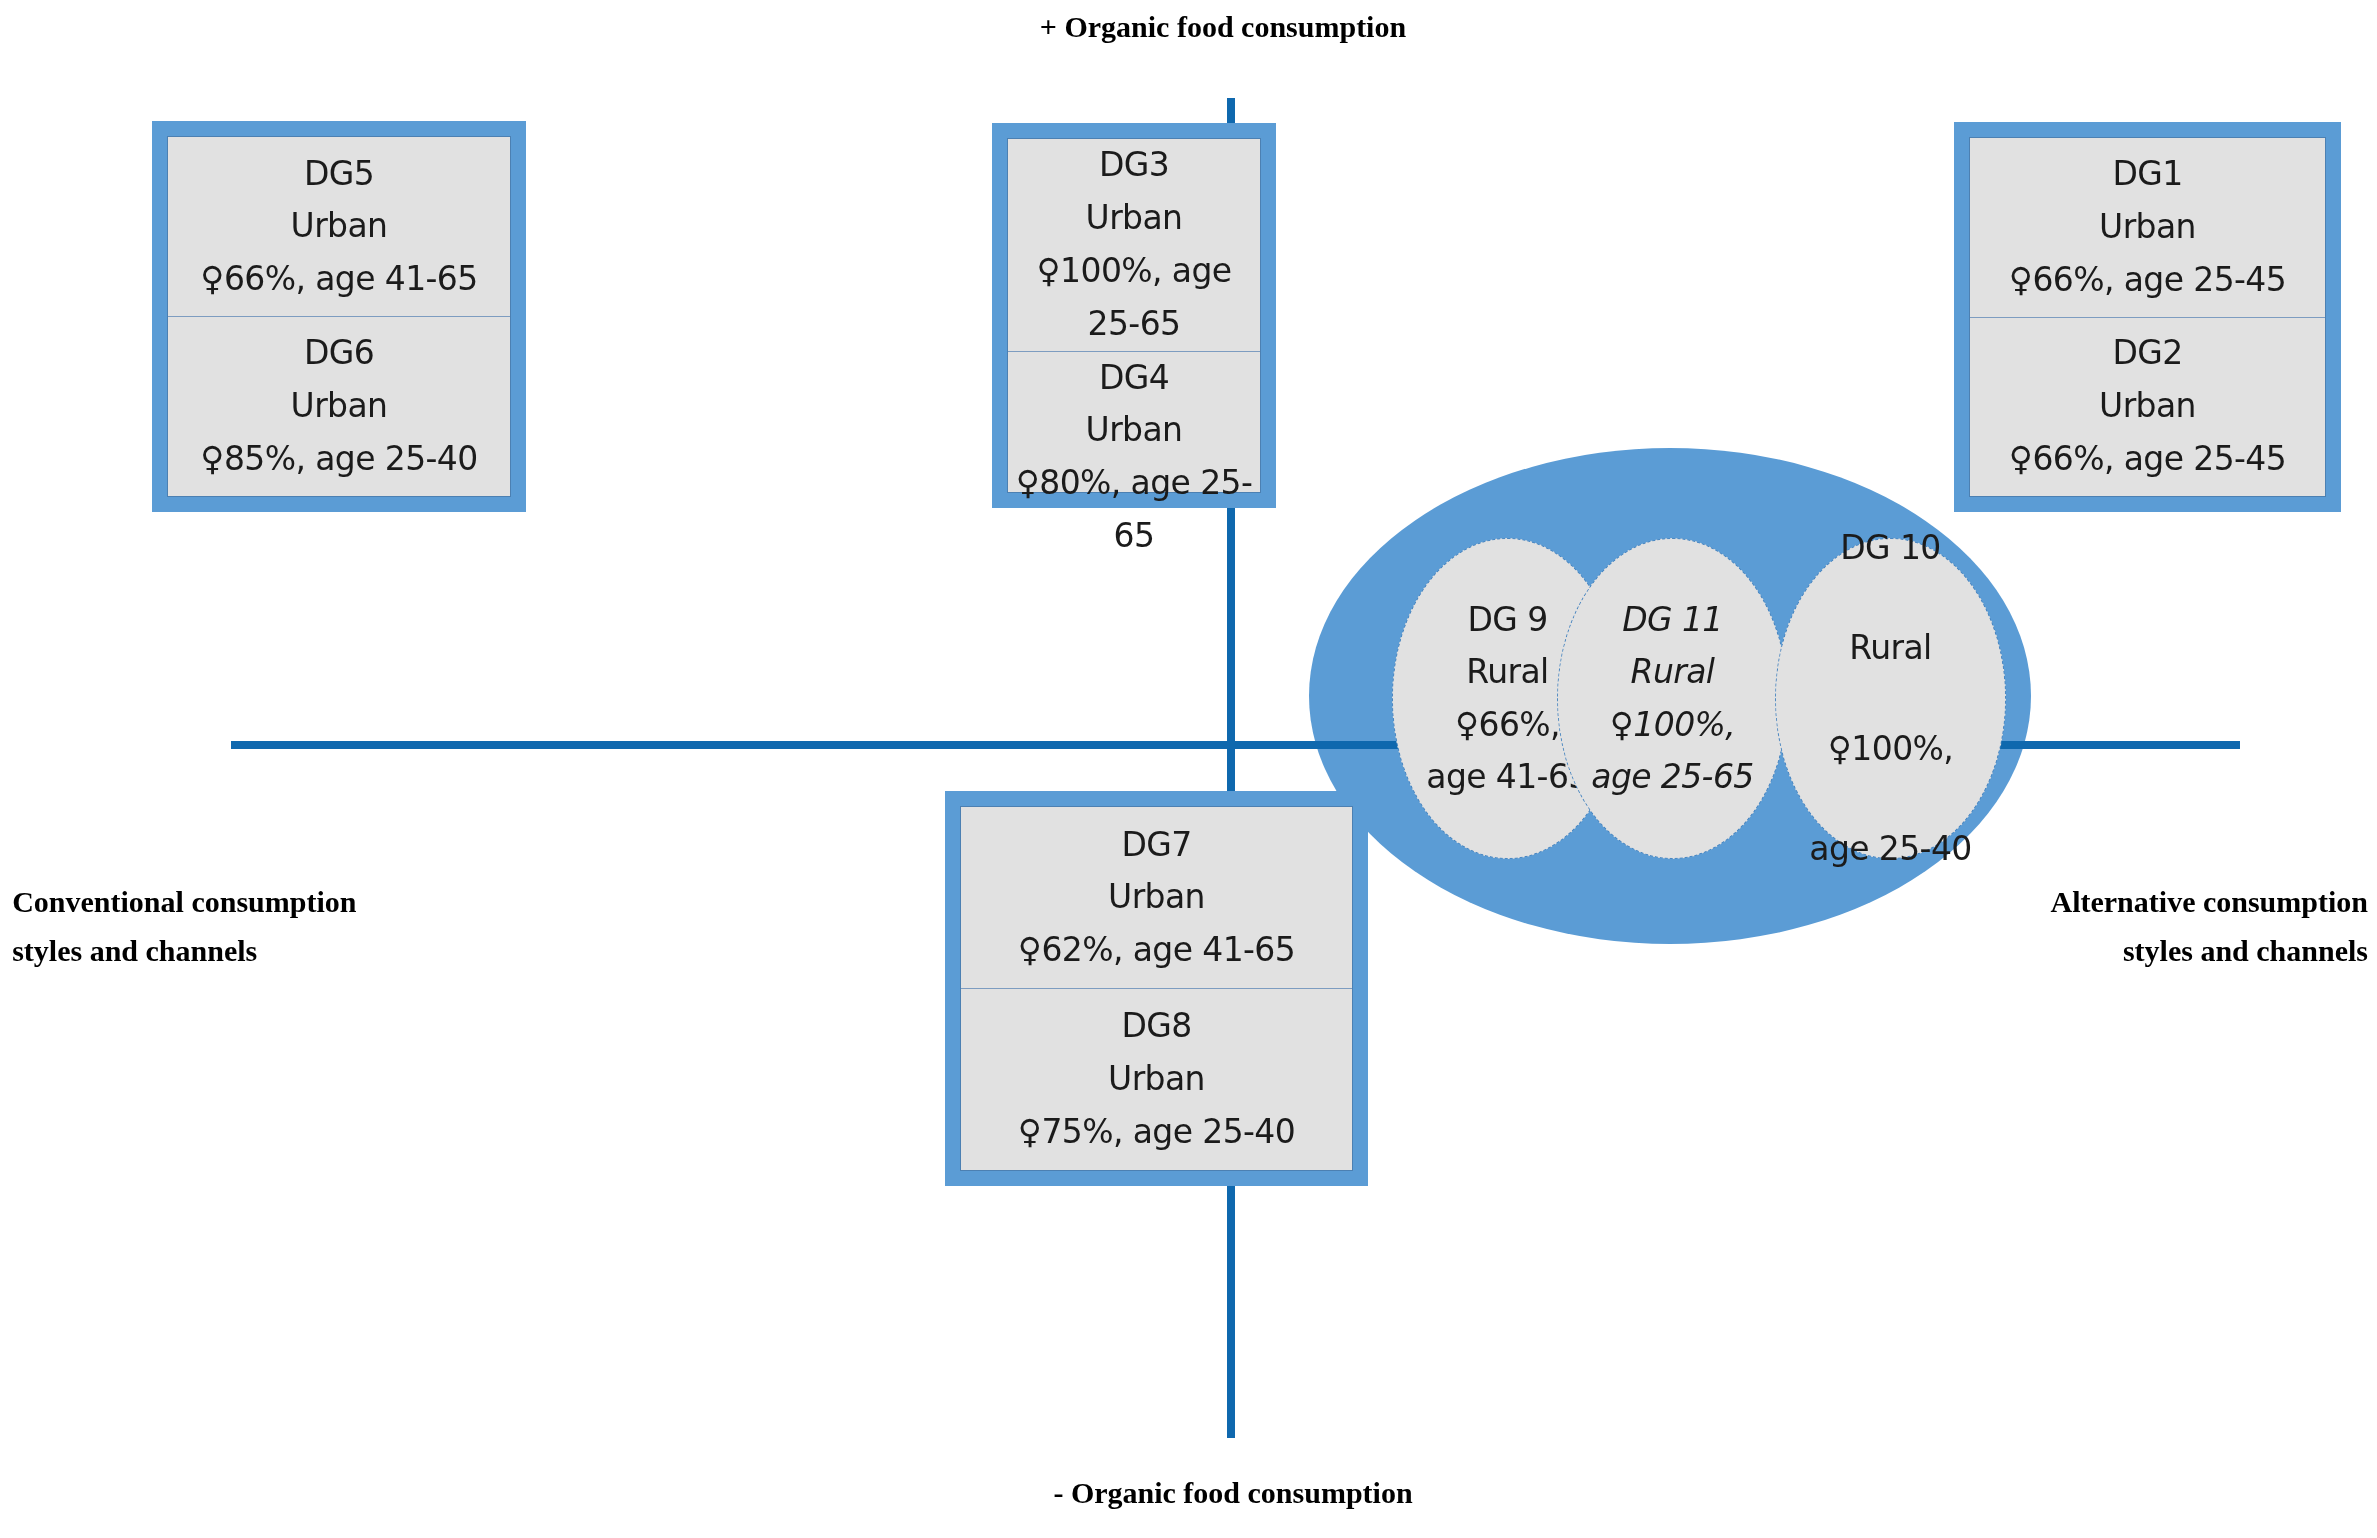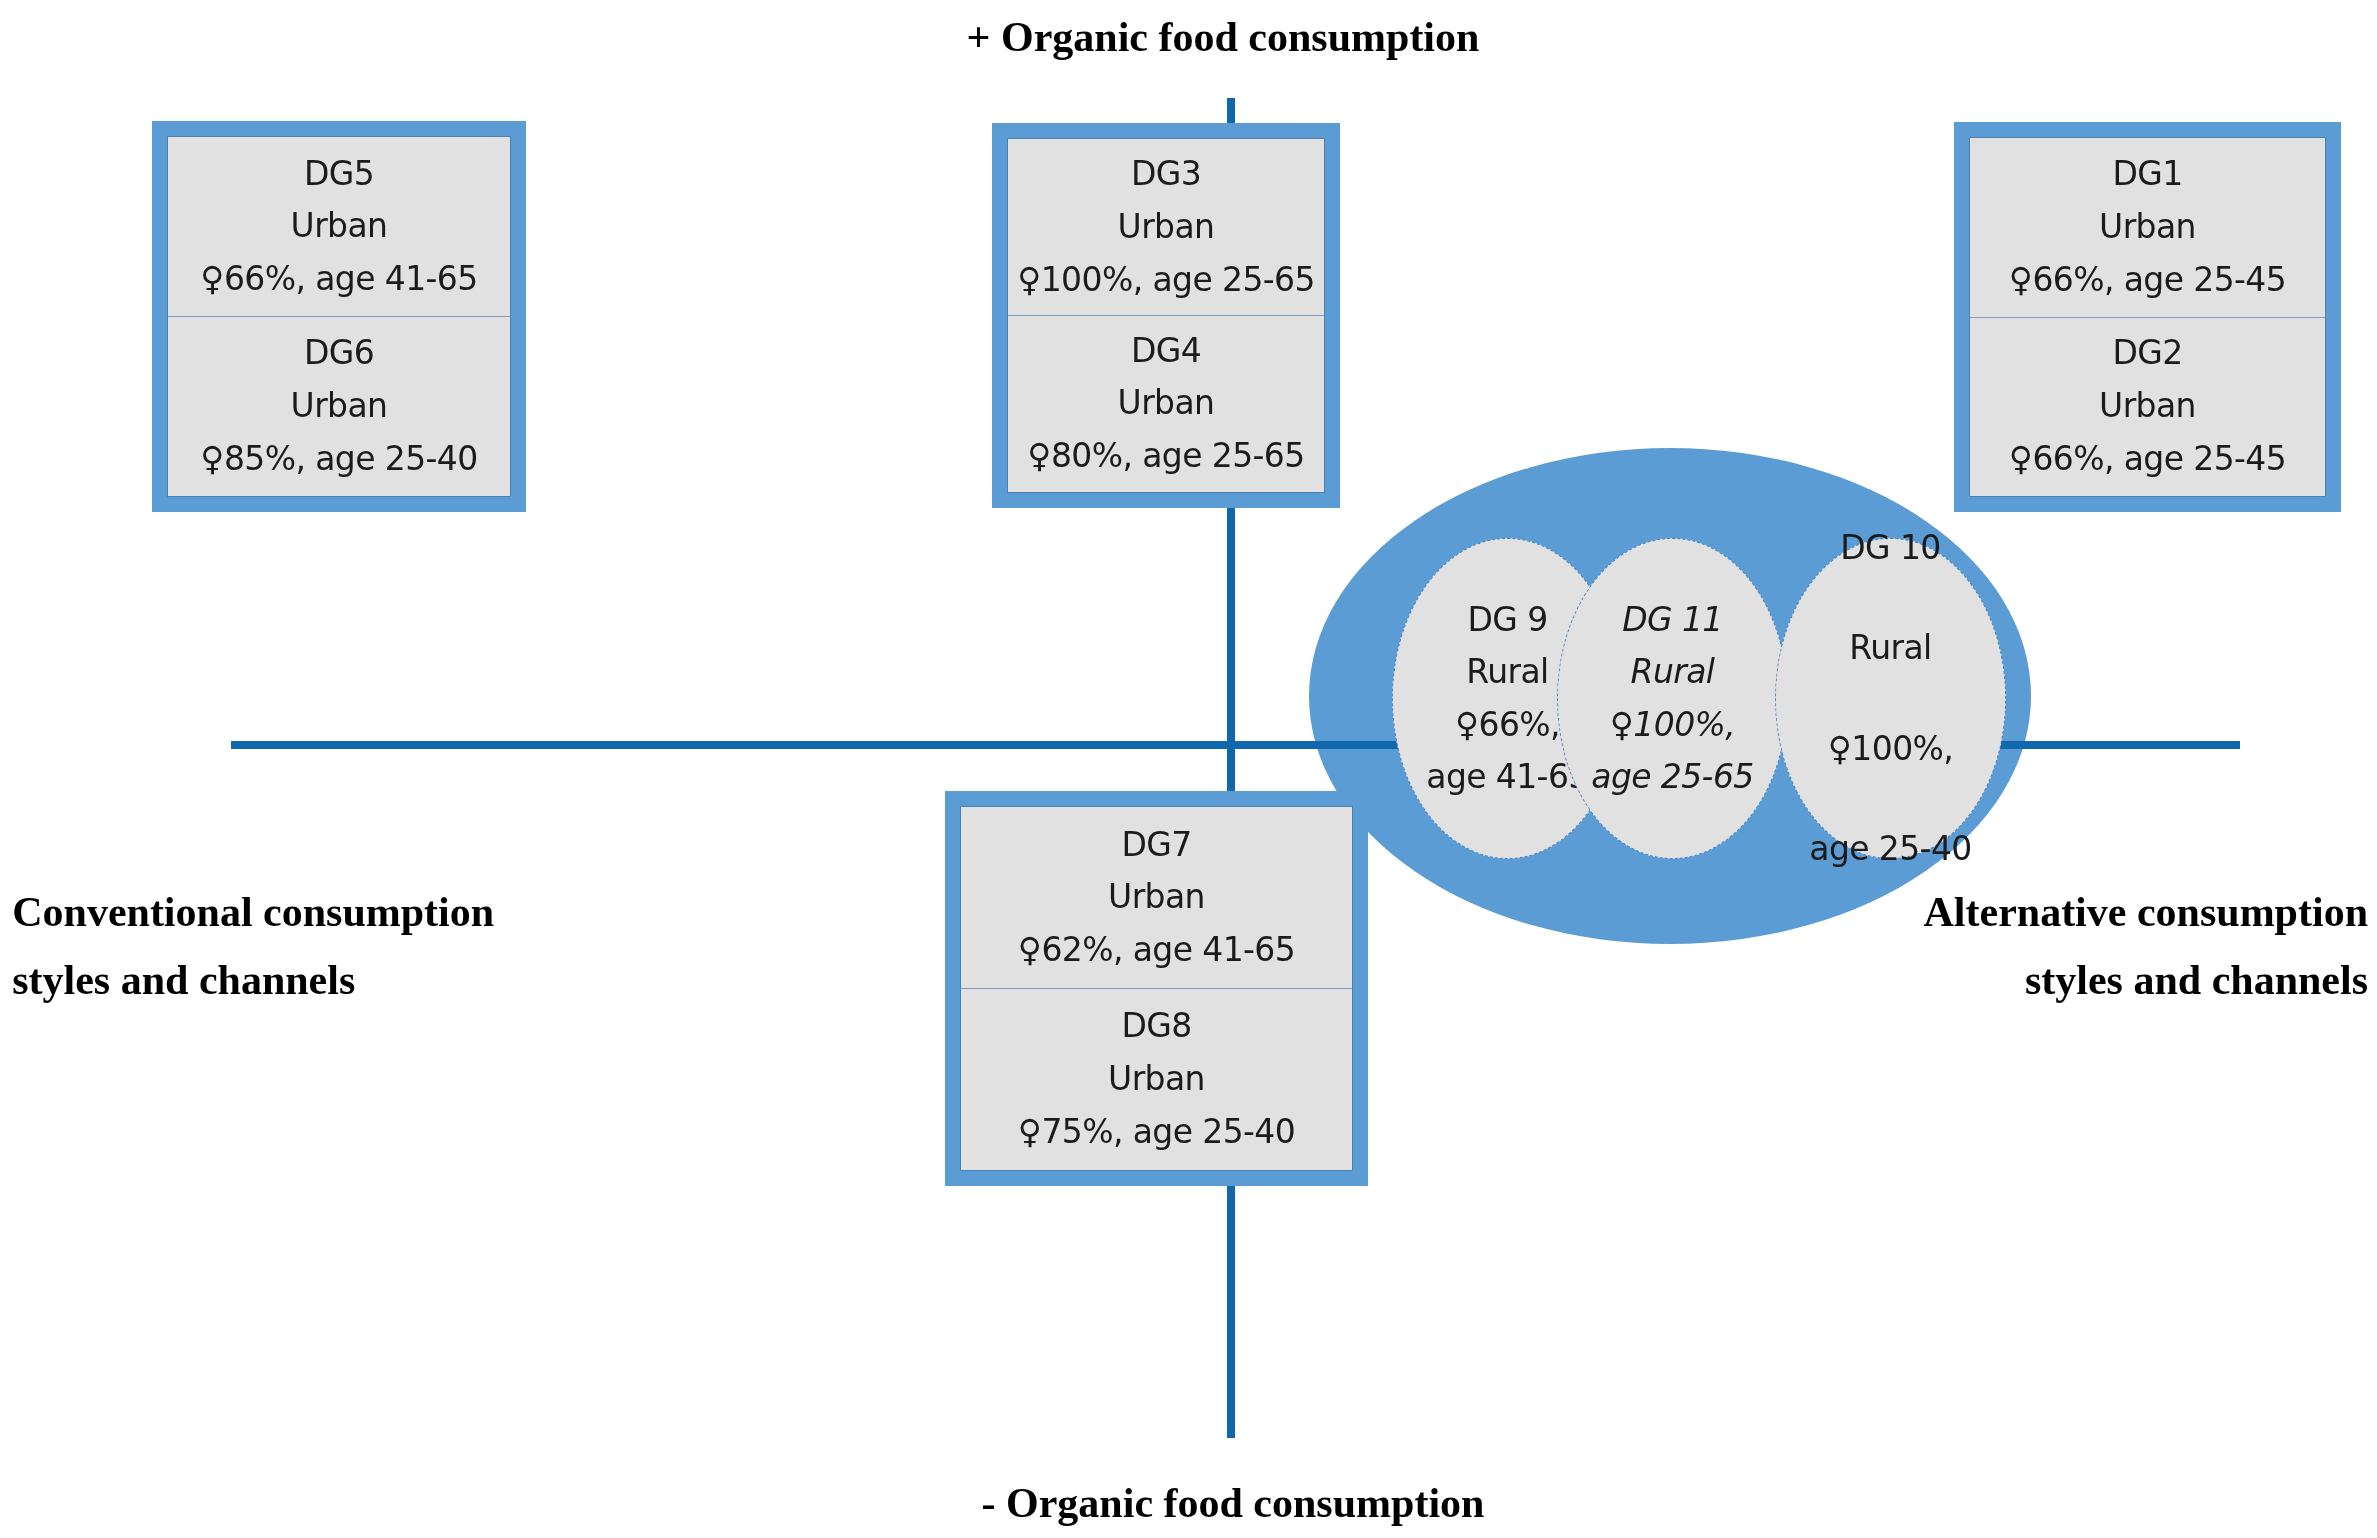--- a/index.html
+++ b/index.html
@@ -17,21 +17,21 @@
   }
   .haxis{
     position:absolute;left:231px;top:741px;width:2009px;height:8.3px;
     background:#0f68ae;z-index:2;
   }
   
   .serif{
     position:absolute;
     font-family:"Liberation Serif", serif;
     font-weight:bold;
-    font-size:42px;
+    font-size:30px;
     line-height:1.62;
     color:#000000;
     z-index:6;
     white-space:nowrap;
   }
   .lbl-top{left:889px;top:2.6px;width:668px;text-align:center;}
   .lbl-bottom{left:899px;top:1469px;width:668px;text-align:center;}
   .lbl-left{left:12.2px;top:878px;text-align:left;}
   .lbl-right{right:9px;top:878px;text-align:right;}
   
@@ -132,21 +132,21 @@
         <div>♀66%, age 41-65</div>
       </div>
       <div class="cell">
         <div>DG6</div>
         <div>Urban</div>
         <div>♀85%, age 25-40</div>
       </div>
     </div>
   </div>
 
-  <div class="group-box" style="left:992px;top:123px;width:348px;height:385px;">
+  <div class="group-box" style="left:992px;top:123px;width:284px;height:385px;">
     <div class="panel">
       <div class="cell">
         <div>DG3</div>
         <div>Urban</div>
         <div>♀100%, age 25-65</div>
       </div>
       <div class="cell">
         <div>DG4</div>
         <div>Urban</div>
         <div>♀80%, age 25-65</div>

